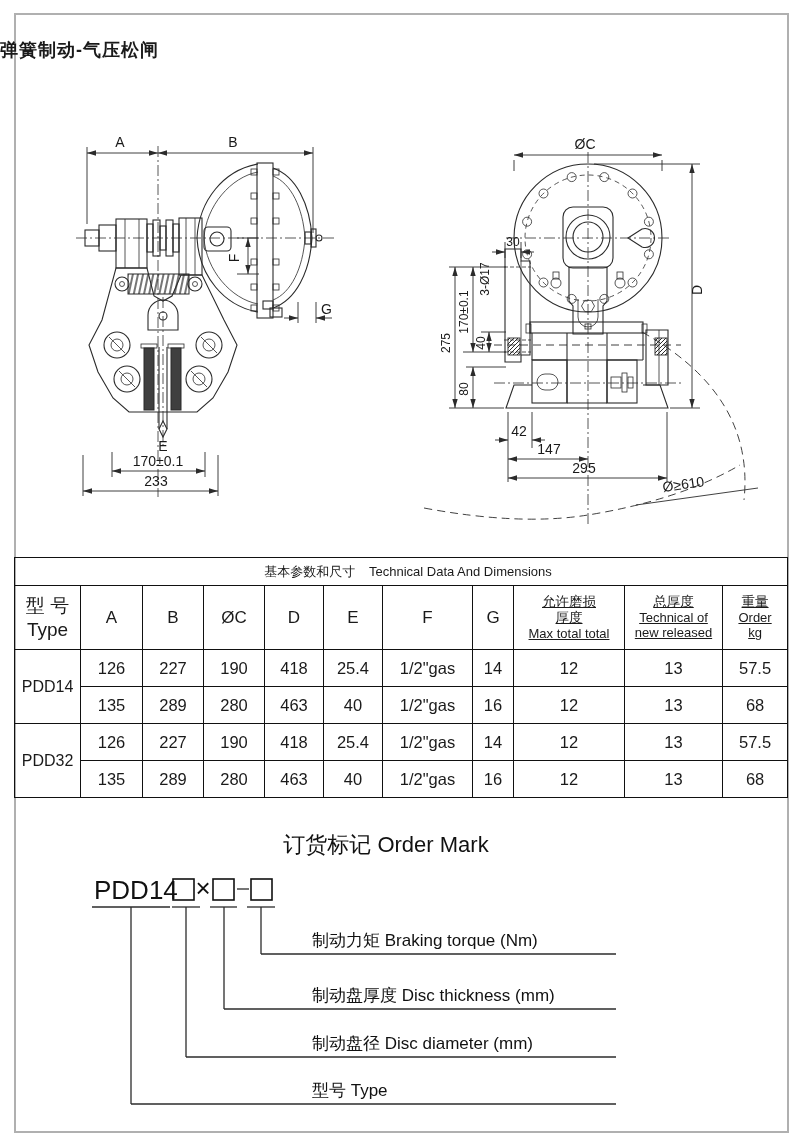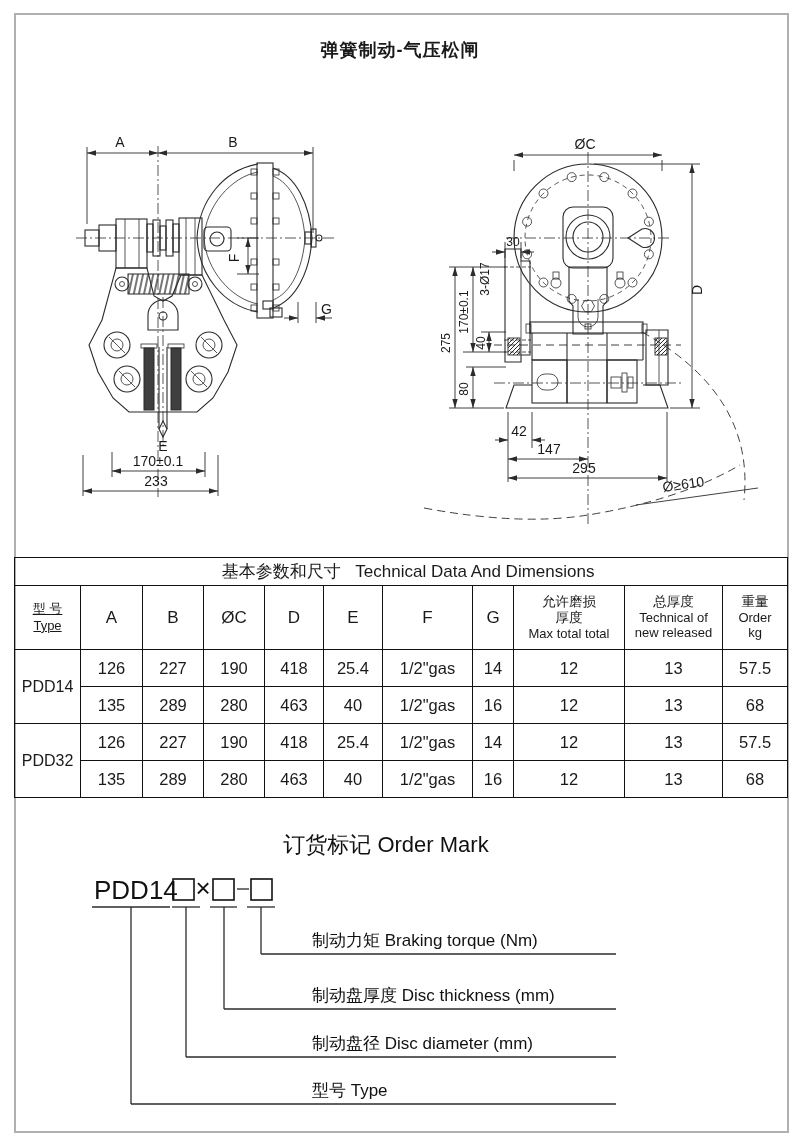--- a/index.html
+++ b/index.html
@@ -1,45 +1,45 @@
 <!DOCTYPE html>
 <html><head>
 <meta charset="utf-8">
 <style>
   html,body{margin:0;padding:0;background:#ffffff;}
   .page{position:relative;width:800px;height:1148px;background:#fff;overflow:hidden;
         font-family:"Liberation Sans",sans-serif;color:#1a1a1a;}
   .frame{position:absolute;left:14px;top:13px;width:771px;height:1116px;
          border:2px solid #b0b0b0;pointer-events:none;}
-  .title-block{position:absolute;left:0;top:38px;width:800px;text-align:center;}
+  .title-block{position:absolute;left:0;top:38px;width:800px;}
   .title-zh{font-size:18px;font-weight:bold;letter-spacing:1px;}
   .title-en{font-size:15px;margin-top:4px;}
   svg{position:absolute;left:0;}
   #drawings-svg{top:0;}
   #ordermark-svg{top:800px;}
   .dwg{stroke:#2b2b2b;stroke-width:1.1;fill:none;}
   .dwg-thin{stroke:#2b2b2b;stroke-width:0.8;fill:none;}
   .dim{stroke:#2b2b2b;stroke-width:0.9;fill:none;}
   .cl{stroke:#2b2b2b;stroke-width:0.8;fill:none;stroke-dasharray:11 3 2 3;}
   .dsh{stroke:#2b2b2b;stroke-width:0.9;fill:none;stroke-dasharray:8 5;}
   .dimtxt{font-family:"Liberation Sans",sans-serif;font-size:14px;fill:#1a1a1a;}
   .dimtxt-s{font-family:"Liberation Sans",sans-serif;font-size:12px;fill:#1a1a1a;}
   .solid{fill:#3f3f3f;stroke:#2b2b2b;stroke-width:1;}
   
   .tdata{position:absolute;left:14px;top:557px;width:773px;border-collapse:collapse;
          table-layout:fixed;}
   .tdata td,.tdata th{border:1.5px solid #111;text-align:center;vertical-align:middle;
          font-weight:normal;padding:0;overflow:hidden;}
-  .sec-title{text-align:center;padding-left:14px !important;font-size:17px;height:27px;}
+  .sec-title{text-align:center;padding-left:14px !important;font-size:13px;height:27px;}
   .sec-title .zh{margin-right:10px;}
   .hdr{height:64px;}
   .hdr th{font-size:17px;}
-  .hdr .small div{font-size:13px;line-height:1.18;}
+  .hdr .small div{font-size:13px;line-height:1.18;text-decoration:underline;}
   .hdr .small div.zh{font-size:13.5px;}
-  .hdr .typehead div{font-size:13px;line-height:1.25;text-decoration:underline;}
+  .hdr .typehead div{font-size:19px;line-height:1.25;}
   .drow{height:37px;font-size:16.5px;}
   .typecell{font-size:16px;}
   
   .omtitle{font-family:"Liberation Sans",sans-serif;font-size:22px;fill:#111;}
   .omcode{font-family:"Liberation Sans",sans-serif;font-size:26px;fill:#111;}
   .omlabel{font-family:"Liberation Sans",sans-serif;font-size:17px;fill:#111;}
   .omline{stroke:#2b2b2b;stroke-width:1.3;fill:none;}
 </style>
 </head>
 <body>

